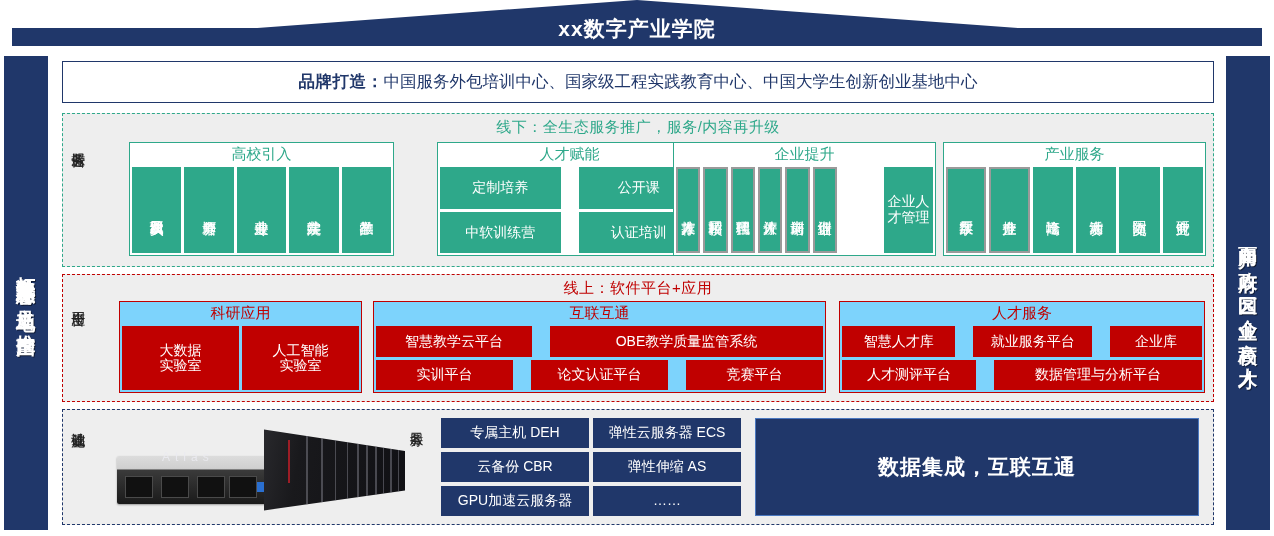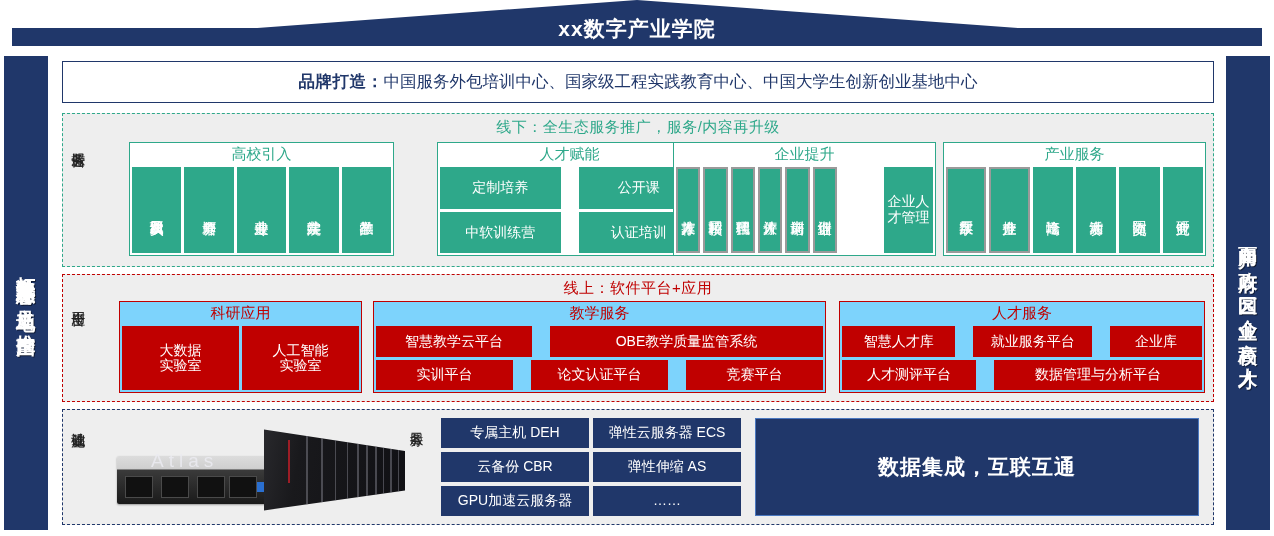--- a/index.html
+++ b/index.html
@@ -146,22 +146,22 @@
   }
   .atlas .stripe {
     position: absolute; top: 0; bottom: 0; width: 1.5px;
     background: rgba(140,140,150,.45);
   }
   .atlas .redline {
     position: absolute; top: 18%; bottom: 34%; width: 2px;
     background: rgba(190,30,40,.8);
   }
   .atlas-word {
-    position: absolute; left: 46px; top: 30px;
-    color: rgba(235,235,240,.88); font-size: 19px; letter-spacing: 5px;
+    position: absolute; left: 57px; top: 30px;
+    color: rgba(235,235,240,.88); font-size: 12px; letter-spacing: 5px;
   }
   .cloud-label {
     position: absolute; left: 346px; top: 12px;
     writing-mode: vertical-rl; text-orientation: upright;
     font-size: 14px; line-height: 1.08; color: #222;
   }
   .cloud-grid {
     position: absolute; left: 378px; top: 8px; width: 300px; height: 98px;
     display: grid; grid-template-columns: 1fr 1fr;
     grid-template-rows: 1fr 1fr 1fr; gap: 4px;
@@ -258,21 +258,21 @@
           <div class="group r" style="left: 56px; top: 26px; width: 243px; height: 92px;">
             <div class="group-title">科研应用</div>
             <div class="group-body">
               <div class="chip red horiz" style="flex: 1 1 0%; white-space: pre-line;">大数据
 实验室</div>
               <div class="chip red horiz" style="flex: 1 1 0%; white-space: pre-line;">人工智能
 实验室</div>
             </div>
           </div>
           <div class="group r" style="left: 310px; top: 26px; width: 453px; height: 92px;">
-            <div class="group-title">教学服务</div>
+            <div class="group-title">互联互通</div>
             <div class="group-body col">
               <div class="row">
                 <div class="chip red horiz" style="flex: 1 1 0%;">智慧教学云平台</div>
                 <div class="chip red horiz" style="flex: 1.75 1 0%;">OBE教学质量监管系统</div>
               </div>
               <div class="row">
                 <div class="chip red horiz" style="flex: 1 1 0%;">实训平台</div>
                 <div class="chip red horiz" style="flex: 1 1 0%;">论文认证平台</div>
                 <div class="chip red horiz" style="flex: 1 1 0%;">竞赛平台</div>
               </div>

